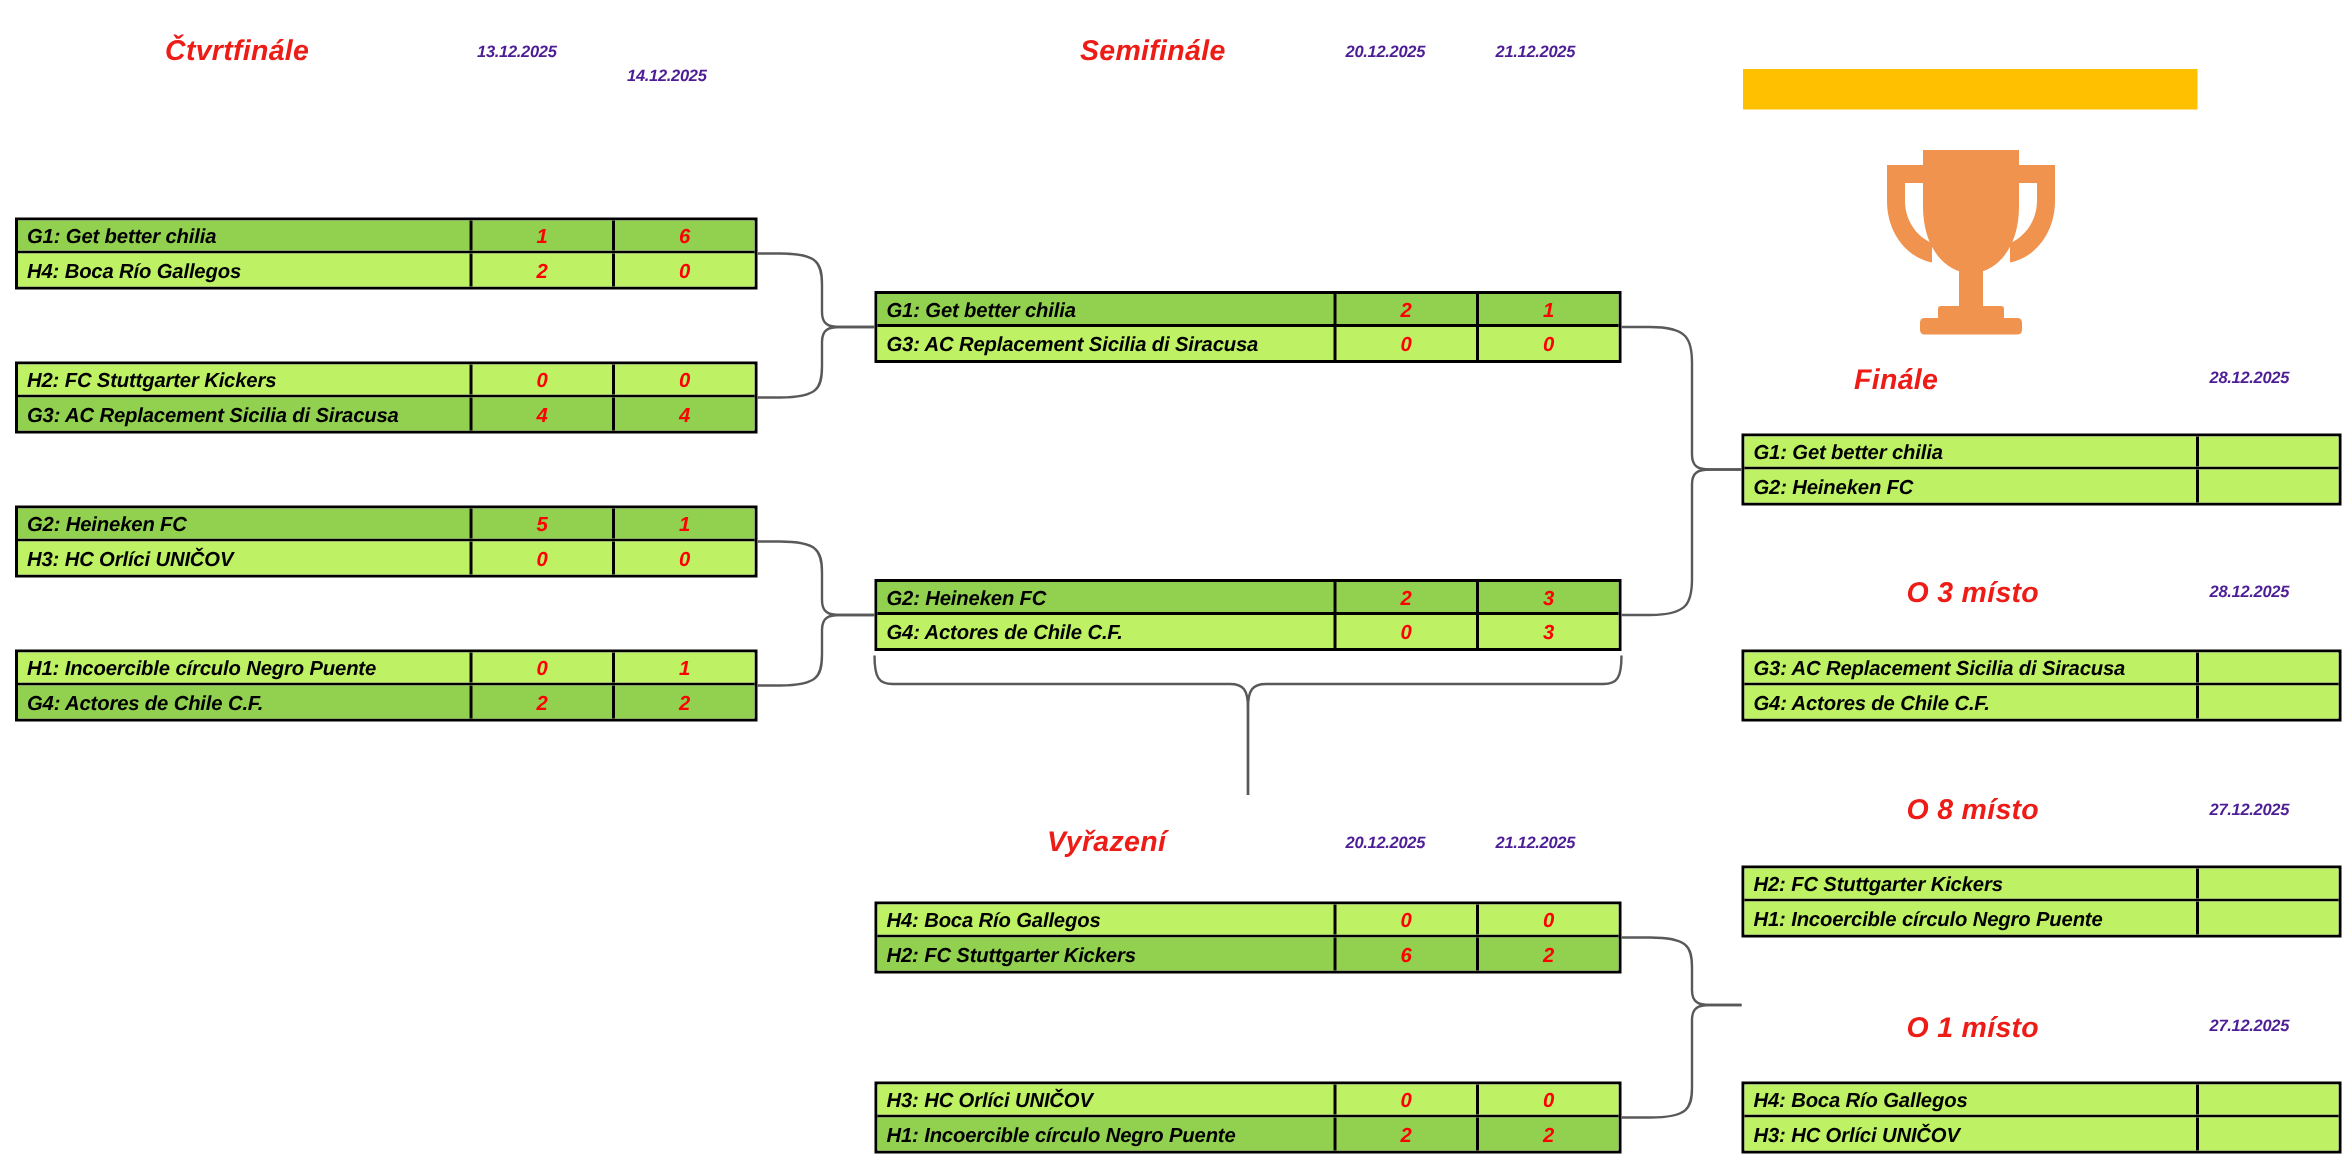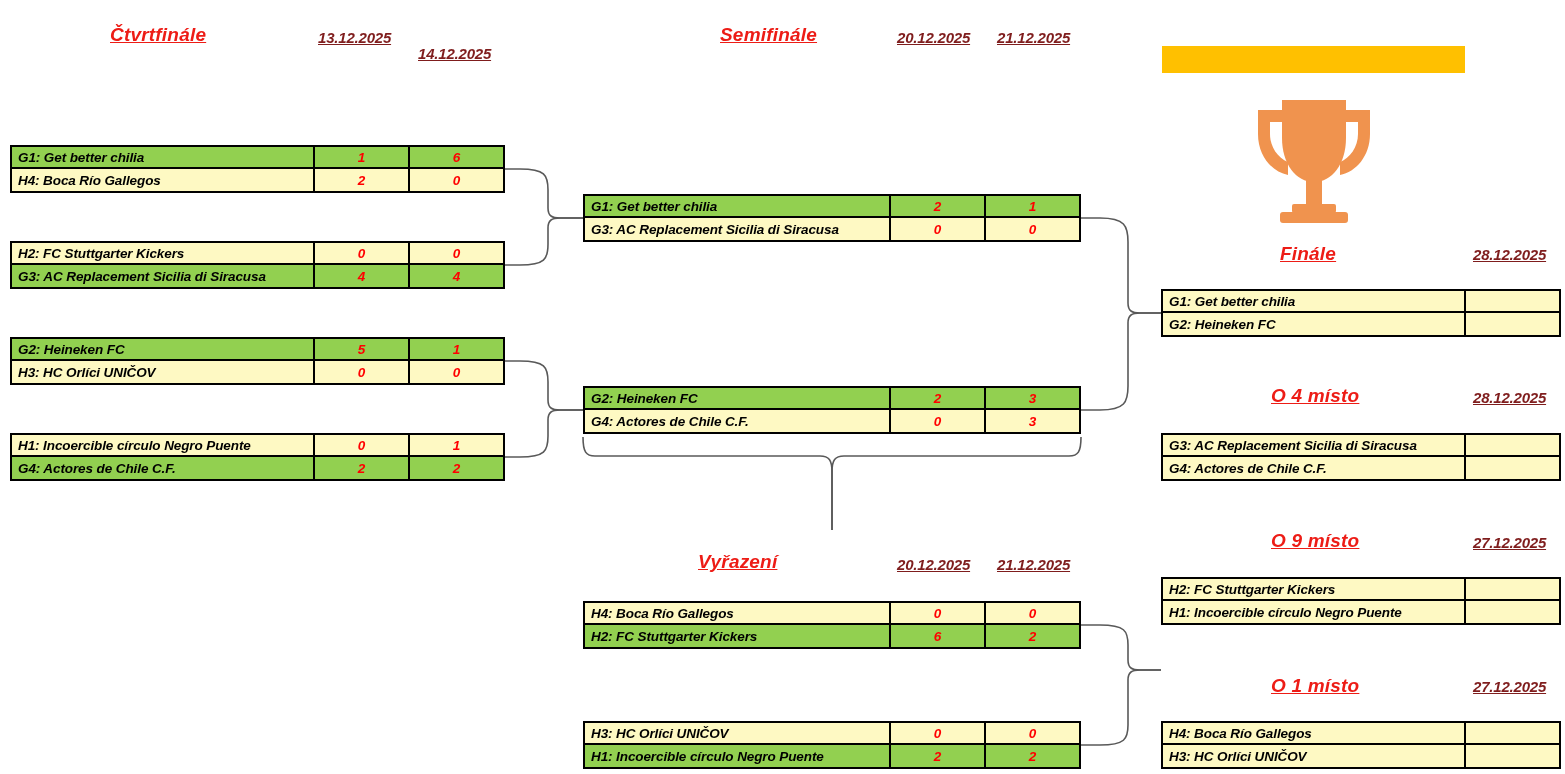--- a/index.html
+++ b/index.html
@@ -14,36 +14,36 @@
     position: relative;
     overflow: hidden;
     font-family: "Liberation Sans", sans-serif;
   }
   #stage {
     position: absolute;
     left: 0; top: 0;
     width: 1565px;
     height: 774px;
   }
-  .abs { position: absolute; text-decoration: underline; }
+  .abs { position: absolute; }
 
   
   .round-title {
     color: #ED1C16;
     font-weight: bold;
     font-style: italic;
     font-size: 19px;
     white-space: nowrap;
     letter-spacing: 0.2px;
   }
   .round-date {
-    color: #7f1d1d;
+    color: #4c1d95;
     font-weight: bold;
     font-style: italic;
-    font-size: 15px;
+    font-size: 11px;
     white-space: nowrap;
     letter-spacing: -0.2px;
   }
 
   
   .match {
     position: absolute;
     border: 2px solid #000000;
     box-sizing: border-box;
     background: #ffffff;
@@ -79,21 +79,21 @@
     border-left: 2px solid #000000;
     display: flex;
     align-items: center;
     justify-content: center;
     font-size: 13.5px;
     font-weight: bold;
     font-style: italic;
     color: #FF0000;
   }
   .win .team, .win .score { background: #92D050; }
-  .lose .team, .lose .score { background: #fef9c3; }
+  .lose .team, .lose .score { background: #bef264; }
 
   
   .match.dual .score { width: 95px; }
   
   .match.single .score { width: 95px; }
 
   
   .yellow-bar {
     position: absolute;
     background: #FFC000;
@@ -263,49 +263,49 @@
         <path d="M102,14 h24 v24 c0,22 -14,38 -30,41 v-13 c10,-4 18,-15 18,-28 v-12 h-12 z"></path>
 
         <rect x="62" y="84" width="16" height="28"></rect>
 
         <rect x="48" y="108" width="44" height="9" rx="2"></rect>
         <rect x="36" y="116" width="68" height="11" rx="3"></rect>
       </g>
     </svg>
   </div>
 
-  <div class="abs round-title" style="left:1280px; top:243px;">Finále</div>
+  <div class="abs round-title" style="left:1236px; top:243px;">Finále</div>
   <div class="abs round-date" style="left:1473px; top:246px;">28.12.2025</div>
 
   <div class="match single" style="left:1161px; top:289px; width:400px; height:48px;">
     <div class="match-row top lose">
       <div class="team">G1: Get better chilia</div>
       <div class="score"></div>
     </div>
     <div class="match-row lose">
       <div class="team">G2: Heineken FC</div>
       <div class="score"></div>
     </div>
   </div>
 
-  <div class="abs round-title" style="left:1271px; top:385px;">O 4 místo</div>
+  <div class="abs round-title" style="left:1271px; top:385px;">O 3 místo</div>
   <div class="abs round-date" style="left:1473px; top:389px;">28.12.2025</div>
 
   <div class="match single" style="left:1161px; top:433px; width:400px; height:48px;">
     <div class="match-row top lose">
       <div class="team">G3: AC Replacement Sicilia di Siracusa</div>
       <div class="score"></div>
     </div>
     <div class="match-row lose">
       <div class="team">G4: Actores de Chile C.F.</div>
       <div class="score"></div>
     </div>
   </div>
 
-  <div class="abs round-title" style="left:1271px; top:530px;">O 9 místo</div>
+  <div class="abs round-title" style="left:1271px; top:530px;">O 8 místo</div>
   <div class="abs round-date" style="left:1473px; top:534px;">27.12.2025</div>
 
   <div class="match single" style="left:1161px; top:577px; width:400px; height:48px;">
     <div class="match-row top lose">
       <div class="team">H2: FC Stuttgarter Kickers</div>
       <div class="score"></div>
     </div>
     <div class="match-row lose">
       <div class="team">H1: Incoercible círculo Negro Puente</div>
       <div class="score"></div>

